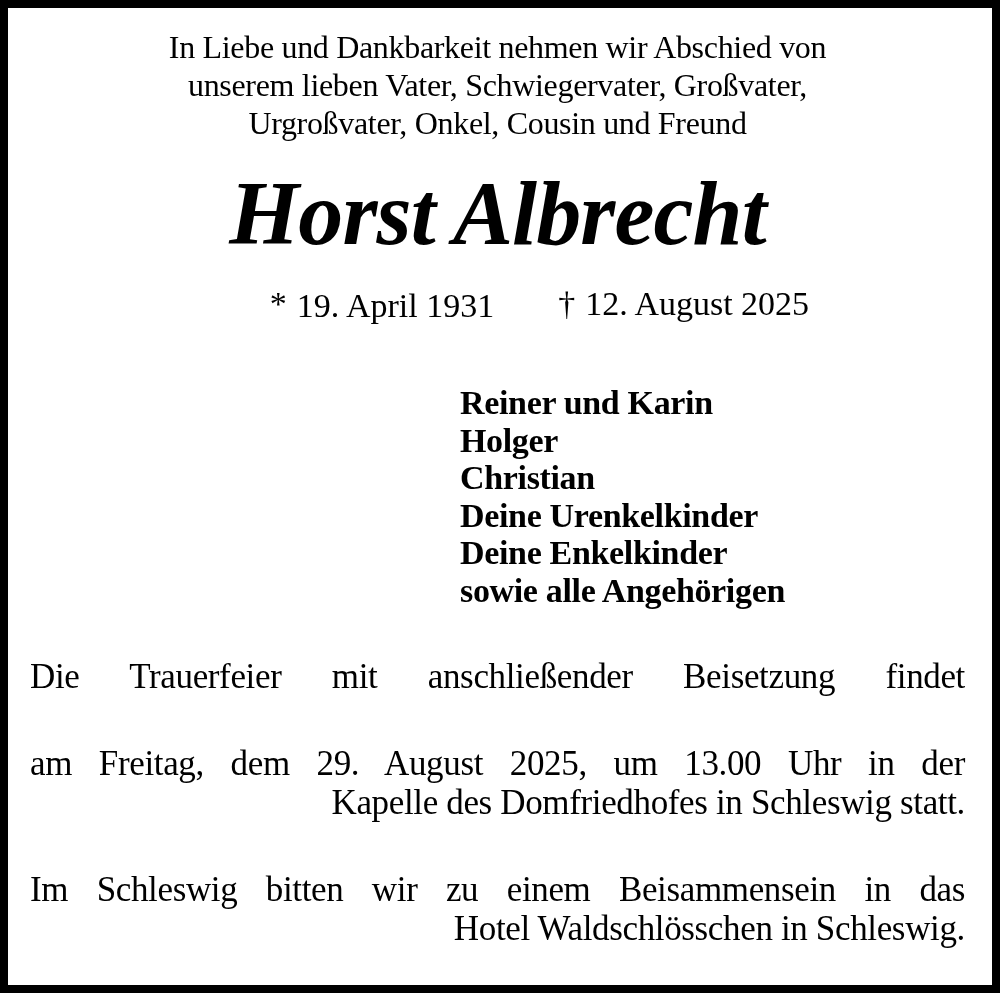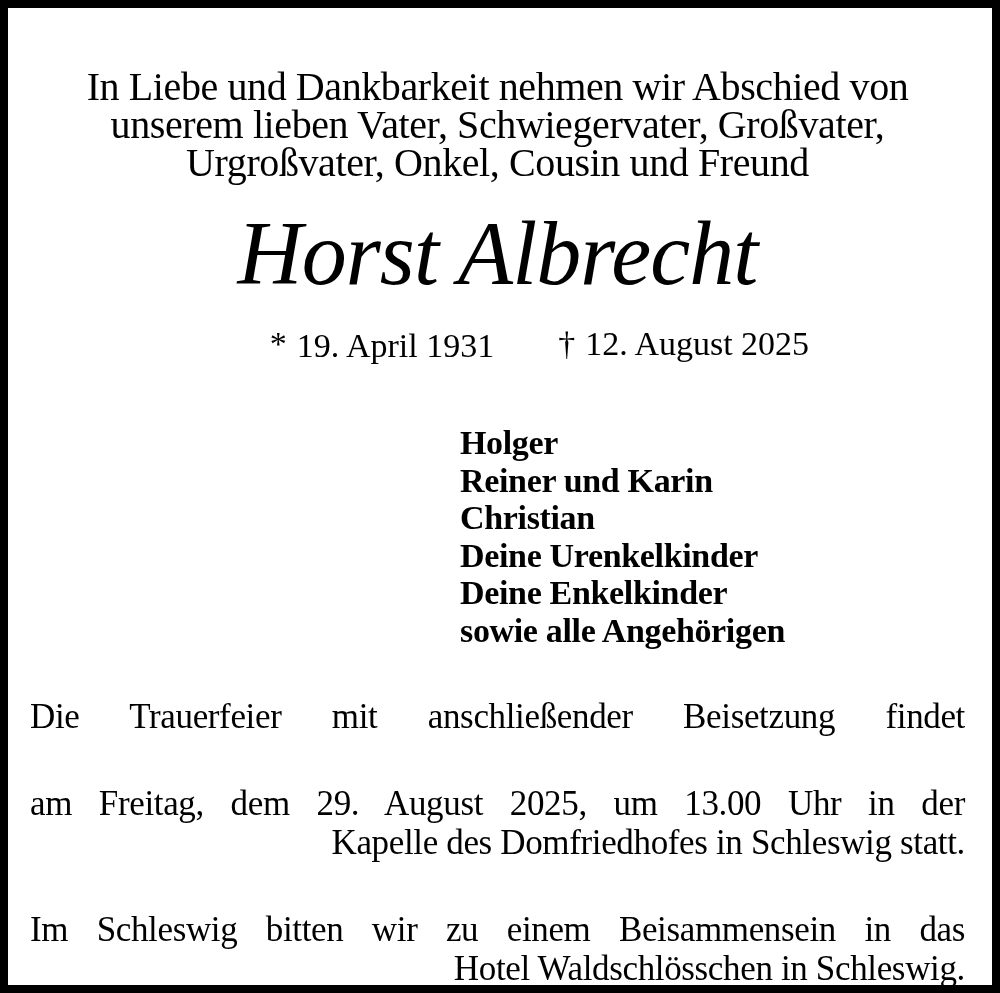--- a/index.html
+++ b/index.html
@@ -13,32 +13,31 @@
     width: 1000px;
     height: 993px;
     border: 8px solid #000000;
     background: #ffffff;
     padding: 20px 27px 0 22px;
     overflow: hidden;
   }
   
   .intro {
     text-align: center;
-    font-size: 40px;
+    font-size: 32px;
     line-height: 38px;
     letter-spacing: -0.01em;
-    margin-top: 40px;
   }
   
   .deceased-name {
     margin-top: 24px;
     text-align: center;
     font-size: 90px;
     line-height: 95px;
-    font-weight: normal;
+    font-weight: bold;
     font-style: italic;
     letter-spacing: -0.01em;
   }
   
   .dates-row {
     margin-top: 25px;
     display: flex;
     justify-content: center;
     gap: 64px;
     font-size: 34px;
@@ -94,22 +93,22 @@
   <div class="dates-row">
     <span class="date-group birth">
       <span class="date-symbol">*</span><span>19. April 1931</span>
     </span>
     <span class="date-group death">
       <span class="date-symbol">†</span><span>12. August 2025</span>
     </span>
   </div>
 
   <div class="mourners">
+    <div class="mourner-line">Reiner und Karin</div>
     <div class="mourner-line">Holger</div>
-    <div class="mourner-line">Reiner und Karin</div>
     <div class="mourner-line">Christian</div>
     <div class="mourner-line">Deine Urenkelkinder</div>
     <div class="mourner-line">Deine Enkelkinder</div>
     <div class="mourner-line">sowie alle Angehörigen</div>
   </div>
 
 
   <div class="body-par par-funeral">
     <div class="line stretch">Die Trauerfeier mit anschließender Beisetzung findet</div>
     <div class="line stretch">am Freitag, dem 29. August 2025, um 13.00 Uhr in der</div>

